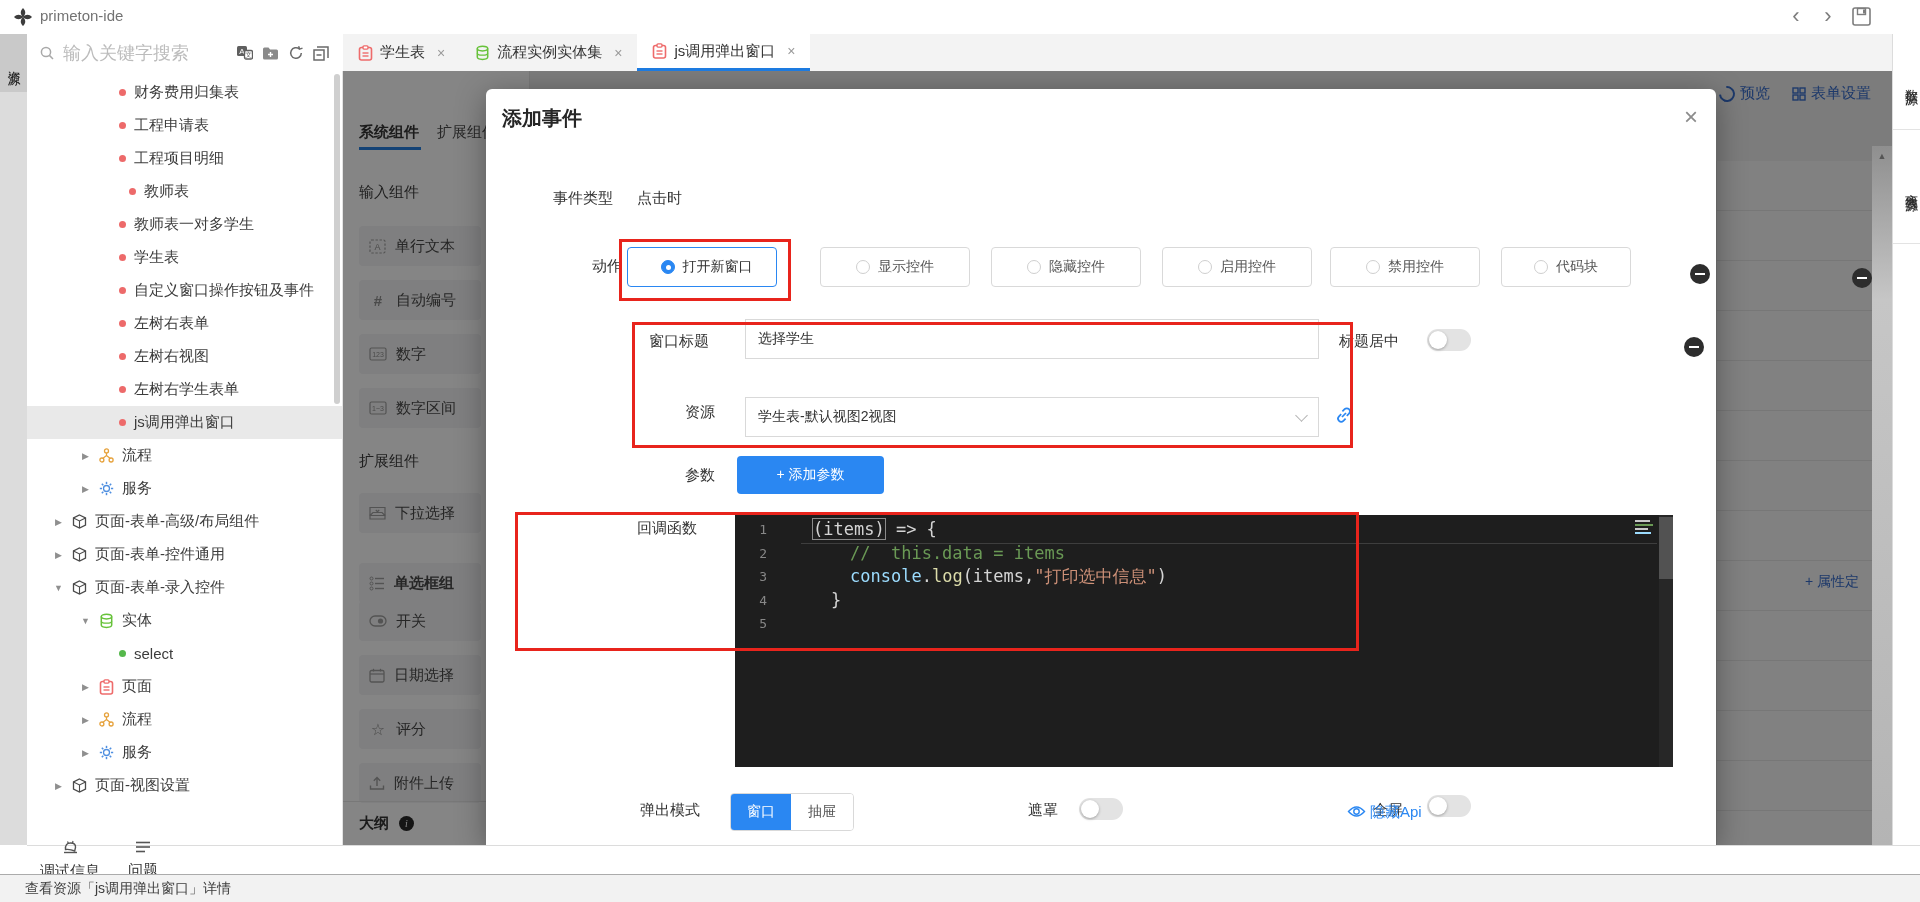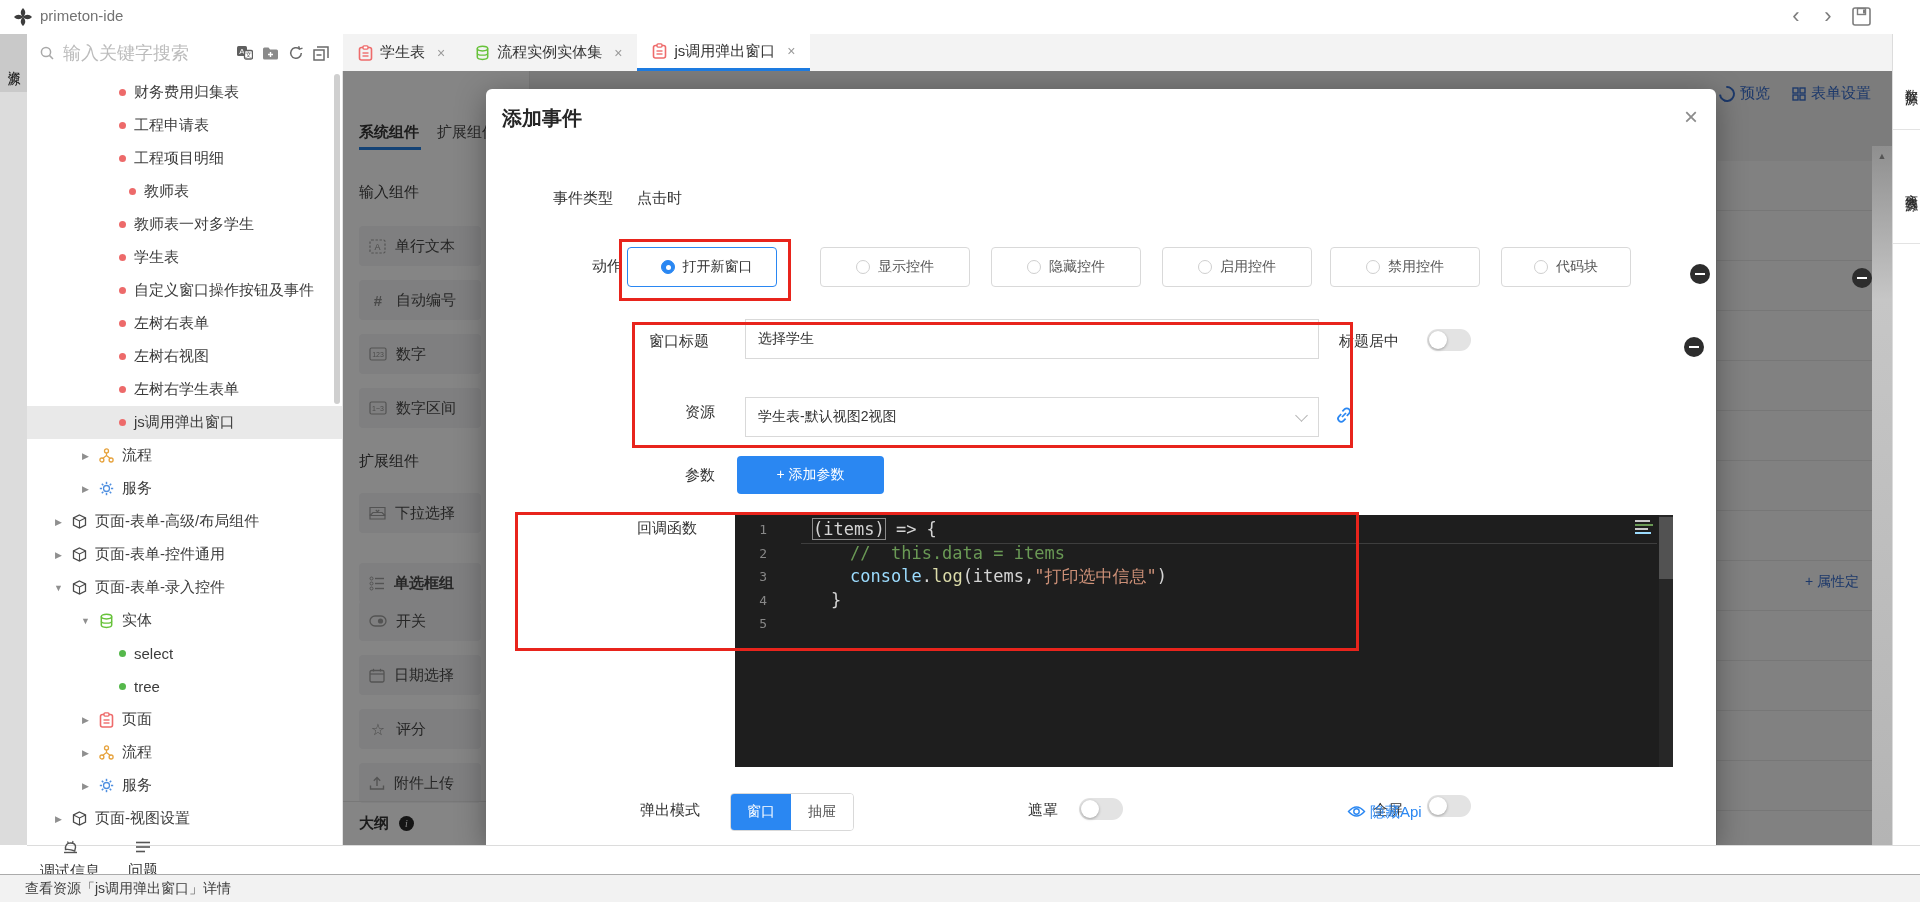--- a/index.html
+++ b/index.html
@@ -351,24 +351,20 @@
             <path d="M2.3 3.6 v8.5 a5.2 2.3 0 0 0 10.4 0 v-8.5" fill="none" stroke="#67c23a" stroke-width="1.5"></path>
             <path d="M2.3 7.9 a5.2 2.3 0 0 0 10.4 0" fill="none" stroke="#67c23a" stroke-width="1.2"></path>
           </svg>
         </span>
         <span>实体</span>
       </div>
       <div class="trow" style="padding-left: 92px;">
         <span class="dot" style="background: rgb(85, 184, 75);"></span>
         <span>select</span>
       </div>
-      <div class="trow" style="padding-left: 92px;">
-        <span class="dot" style="background: rgb(85, 184, 75);"></span>
-        <span>tree</span>
-      </div>
       <div class="trow" style="padding-left: 53px;">
         <span class="arr">▶</span>
         <span class="ticon">
           <svg width="15" height="16" viewBox="0 0 15 16">
             <rect x="1.5" y="2.5" width="12" height="12.5" rx="2" fill="none" stroke="#ee6b6b" stroke-width="1.6"></rect>
             <rect x="5" y="0.9" width="5" height="3.2" rx="1" fill="#fff" stroke="#ee6b6b" stroke-width="1.4"></rect>
             <line x1="4.5" y1="8" x2="10.5" y2="8" stroke="#ee6b6b" stroke-width="1.4"></line>
             <line x1="4.5" y1="11" x2="10.5" y2="11" stroke="#ee6b6b" stroke-width="1.4"></line>
           </svg>
         </span>

